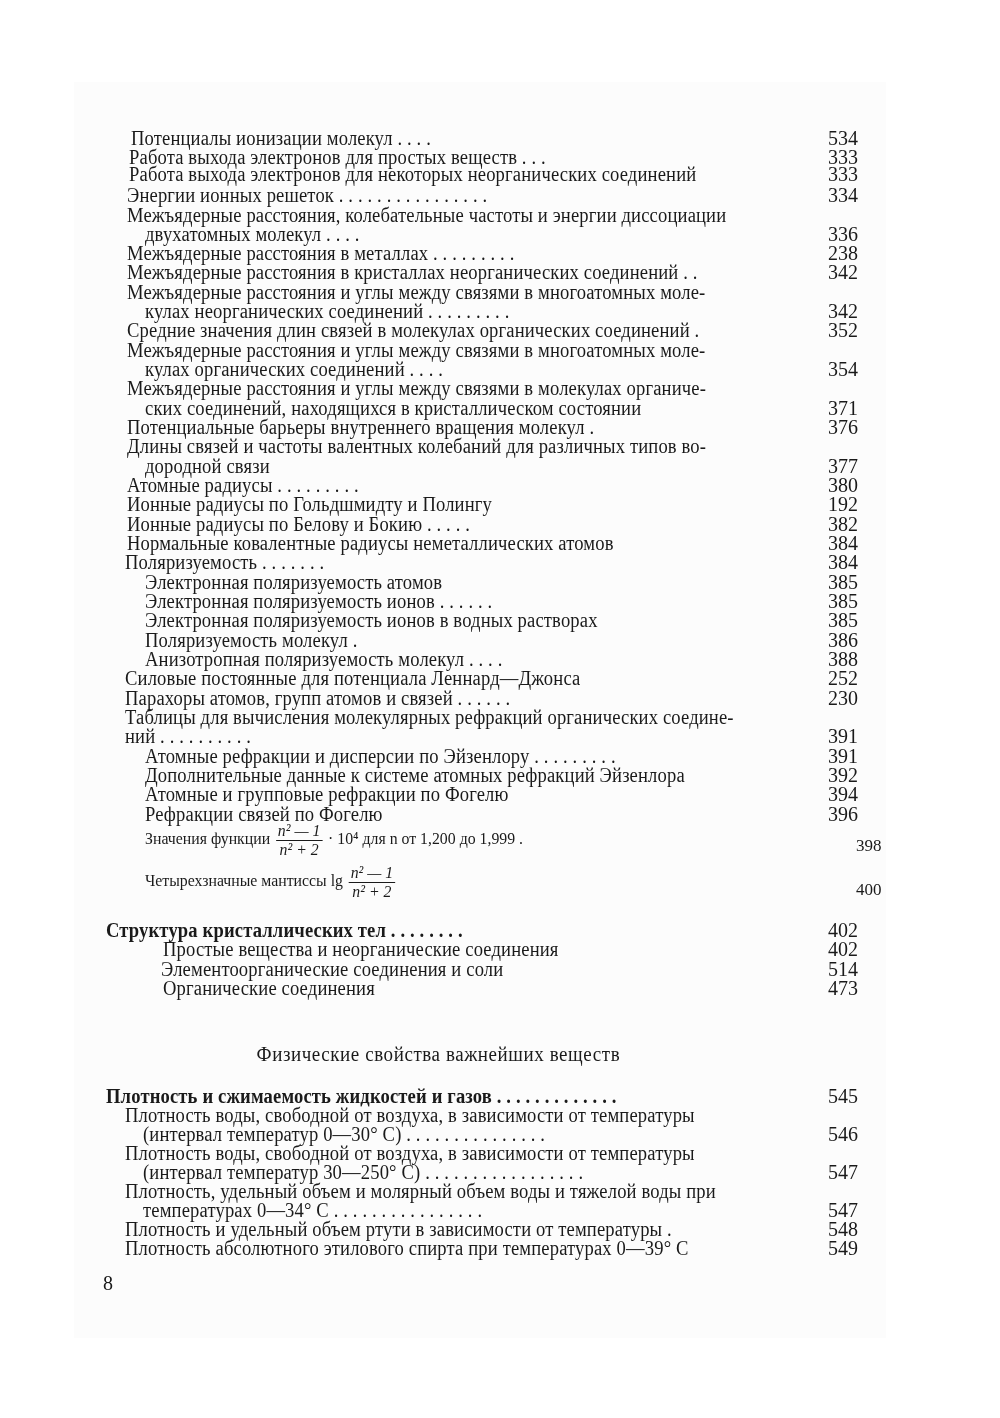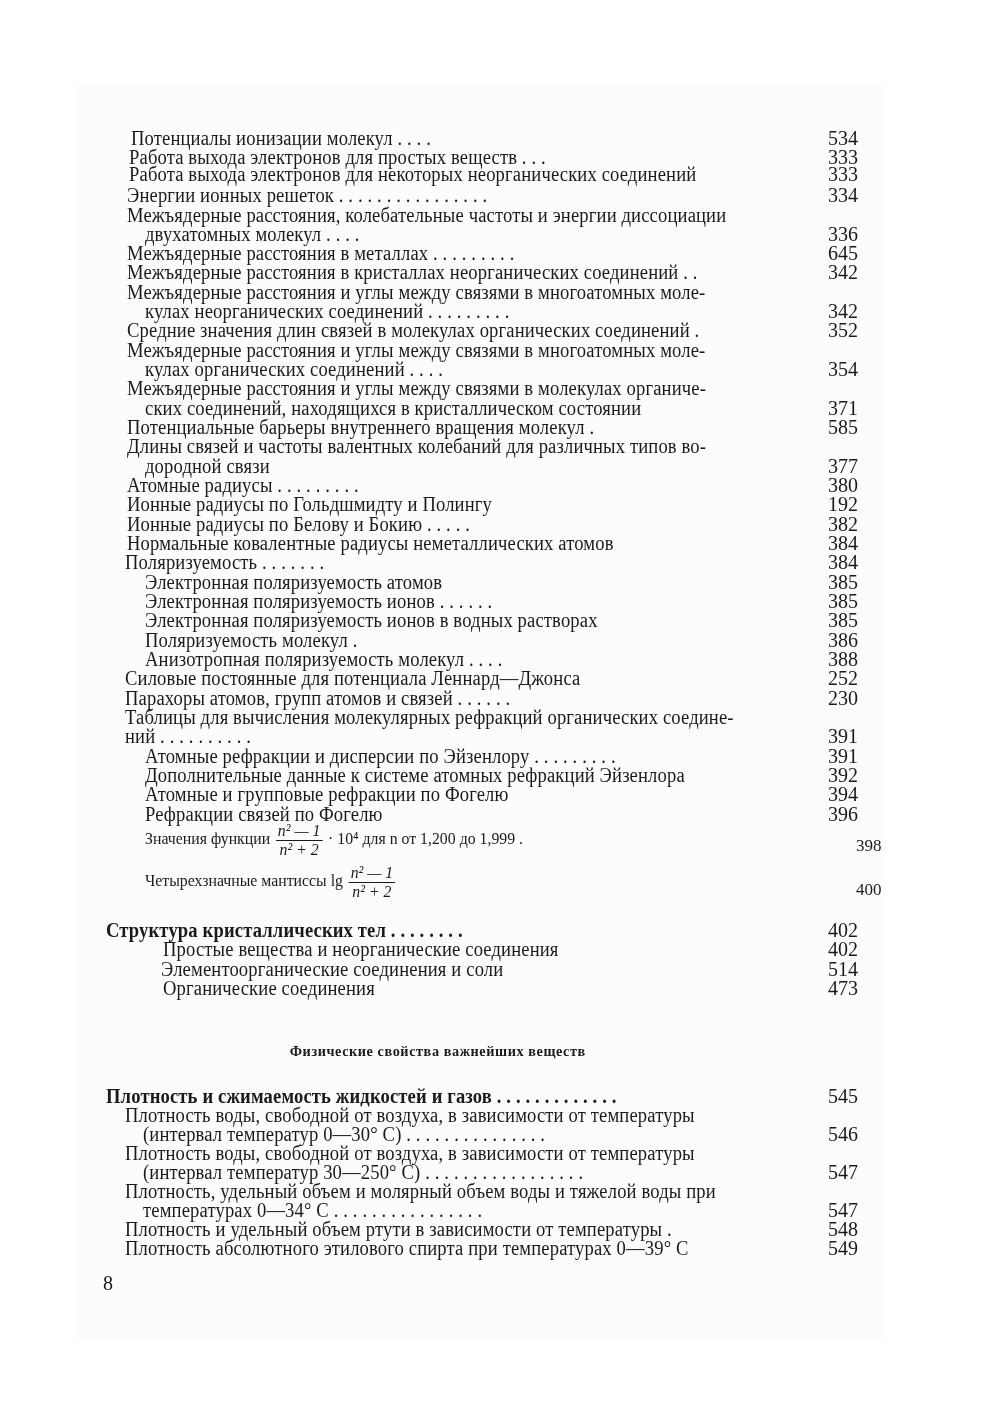--- a/index.html
+++ b/index.html
@@ -5,21 +5,21 @@
   html, body { margin:0; padding:0; background:#ffffff; }
   body { width:1000px; height:1418px; position:relative; overflow:hidden;
          font-family:"Liberation Serif","DejaVu Serif",serif; color:#1a1a1a; }
   .page { position:absolute; left:74px; top:82px; width:812px; height:1256px; background:#fcfcfc; }
   .toc { position:absolute; left:0; top:0; width:1000px; }
   .row { position:absolute; left:0; width:1000px; height:20px; font-size:20px; line-height:20px; white-space:nowrap; }
   .row .t { position:absolute; letter-spacing:0.15px; transform:scaleX(0.93); transform-origin:left center; }
   .row .p { position:absolute; left:828px; width:32px; text-align:left; }
   .bold .t { font-weight:bold; }
   .heading { position:absolute; left:0; width:956px; text-align:center; top:1043px;
-             font-size:15px; font-weight:bold; letter-spacing:0.6px; }
+             font-size:20px; font-weight:normal; letter-spacing:0.6px; }
   .heading span { display:inline-block; transform:translateX(-40px) scaleX(0.95); }
   .frac { display:inline-block; vertical-align:middle; text-align:center; font-style:italic; line-height:18px; margin:0 2px; }
   .frac .num { display:block; border-bottom:1.3px solid #1a1a1a; padding:0 2px; }
   .frac .den { display:block; padding:0 2px; }
   .formula-row { position:absolute; left:0; width:1000px; font-size:17px; }
   .formula-row .t { position:absolute; transform:scaleX(0.93); transform-origin:left center; white-space:nowrap; }
   .formula-row .p { position:absolute; left:856px; }
   .pageno { position:absolute; left:103px; top:1272px; font-size:20px; }
 </style>
 </head>
@@ -48,21 +48,21 @@
   <div class="row" style="top:205px">
       <span class="t" style="left:127px">Межъядерные расстояния, колебательные частоты и энергии диссоциации</span>
       <span class="p"></span>
     </div>
   <div class="row" style="top:224px">
       <span class="t" style="left:145px">двухатомных молекул     . . . .</span>
       <span class="p">336</span>
     </div>
   <div class="row" style="top:243px">
       <span class="t" style="left:127px">Межъядерные расстояния в металлах . . .   .       .   . . . .</span>
-      <span class="p">645</span>
+      <span class="p">238</span>
     </div>
   <div class="row" style="top:262px">
       <span class="t" style="left:127px">Межъядерные расстояния в кристаллах неорганических соединений  . .</span>
       <span class="p">342</span>
     </div>
   <div class="row" style="top:282px">
       <span class="t" style="left:127px">Межъядерные расстояния и углы между связями в многоатомных моле-</span>
       <span class="p"></span>
     </div>
   <div class="row" style="top:301px">
@@ -84,21 +84,21 @@
   <div class="row" style="top:378px">
       <span class="t" style="left:127px">Межъядерные расстояния и углы между связями в молекулах органиче-</span>
       <span class="p"></span>
     </div>
   <div class="row" style="top:398px">
       <span class="t" style="left:145px">ских соединений, находящихся в кристаллическом состоянии</span>
       <span class="p">371</span>
     </div>
   <div class="row" style="top:417px">
       <span class="t" style="left:127px">Потенциальные барьеры внутреннего вращения молекул      .</span>
-      <span class="p">585</span>
+      <span class="p">376</span>
     </div>
   <div class="row" style="top:436px">
       <span class="t" style="left:127px">Длины связей и частоты валентных колебаний для различных типов во-</span>
       <span class="p"></span>
     </div>
   <div class="row" style="top:456px">
       <span class="t" style="left:145px">дородной связи</span>
       <span class="p">377</span>
     </div>
   <div class="row" style="top:475px">

